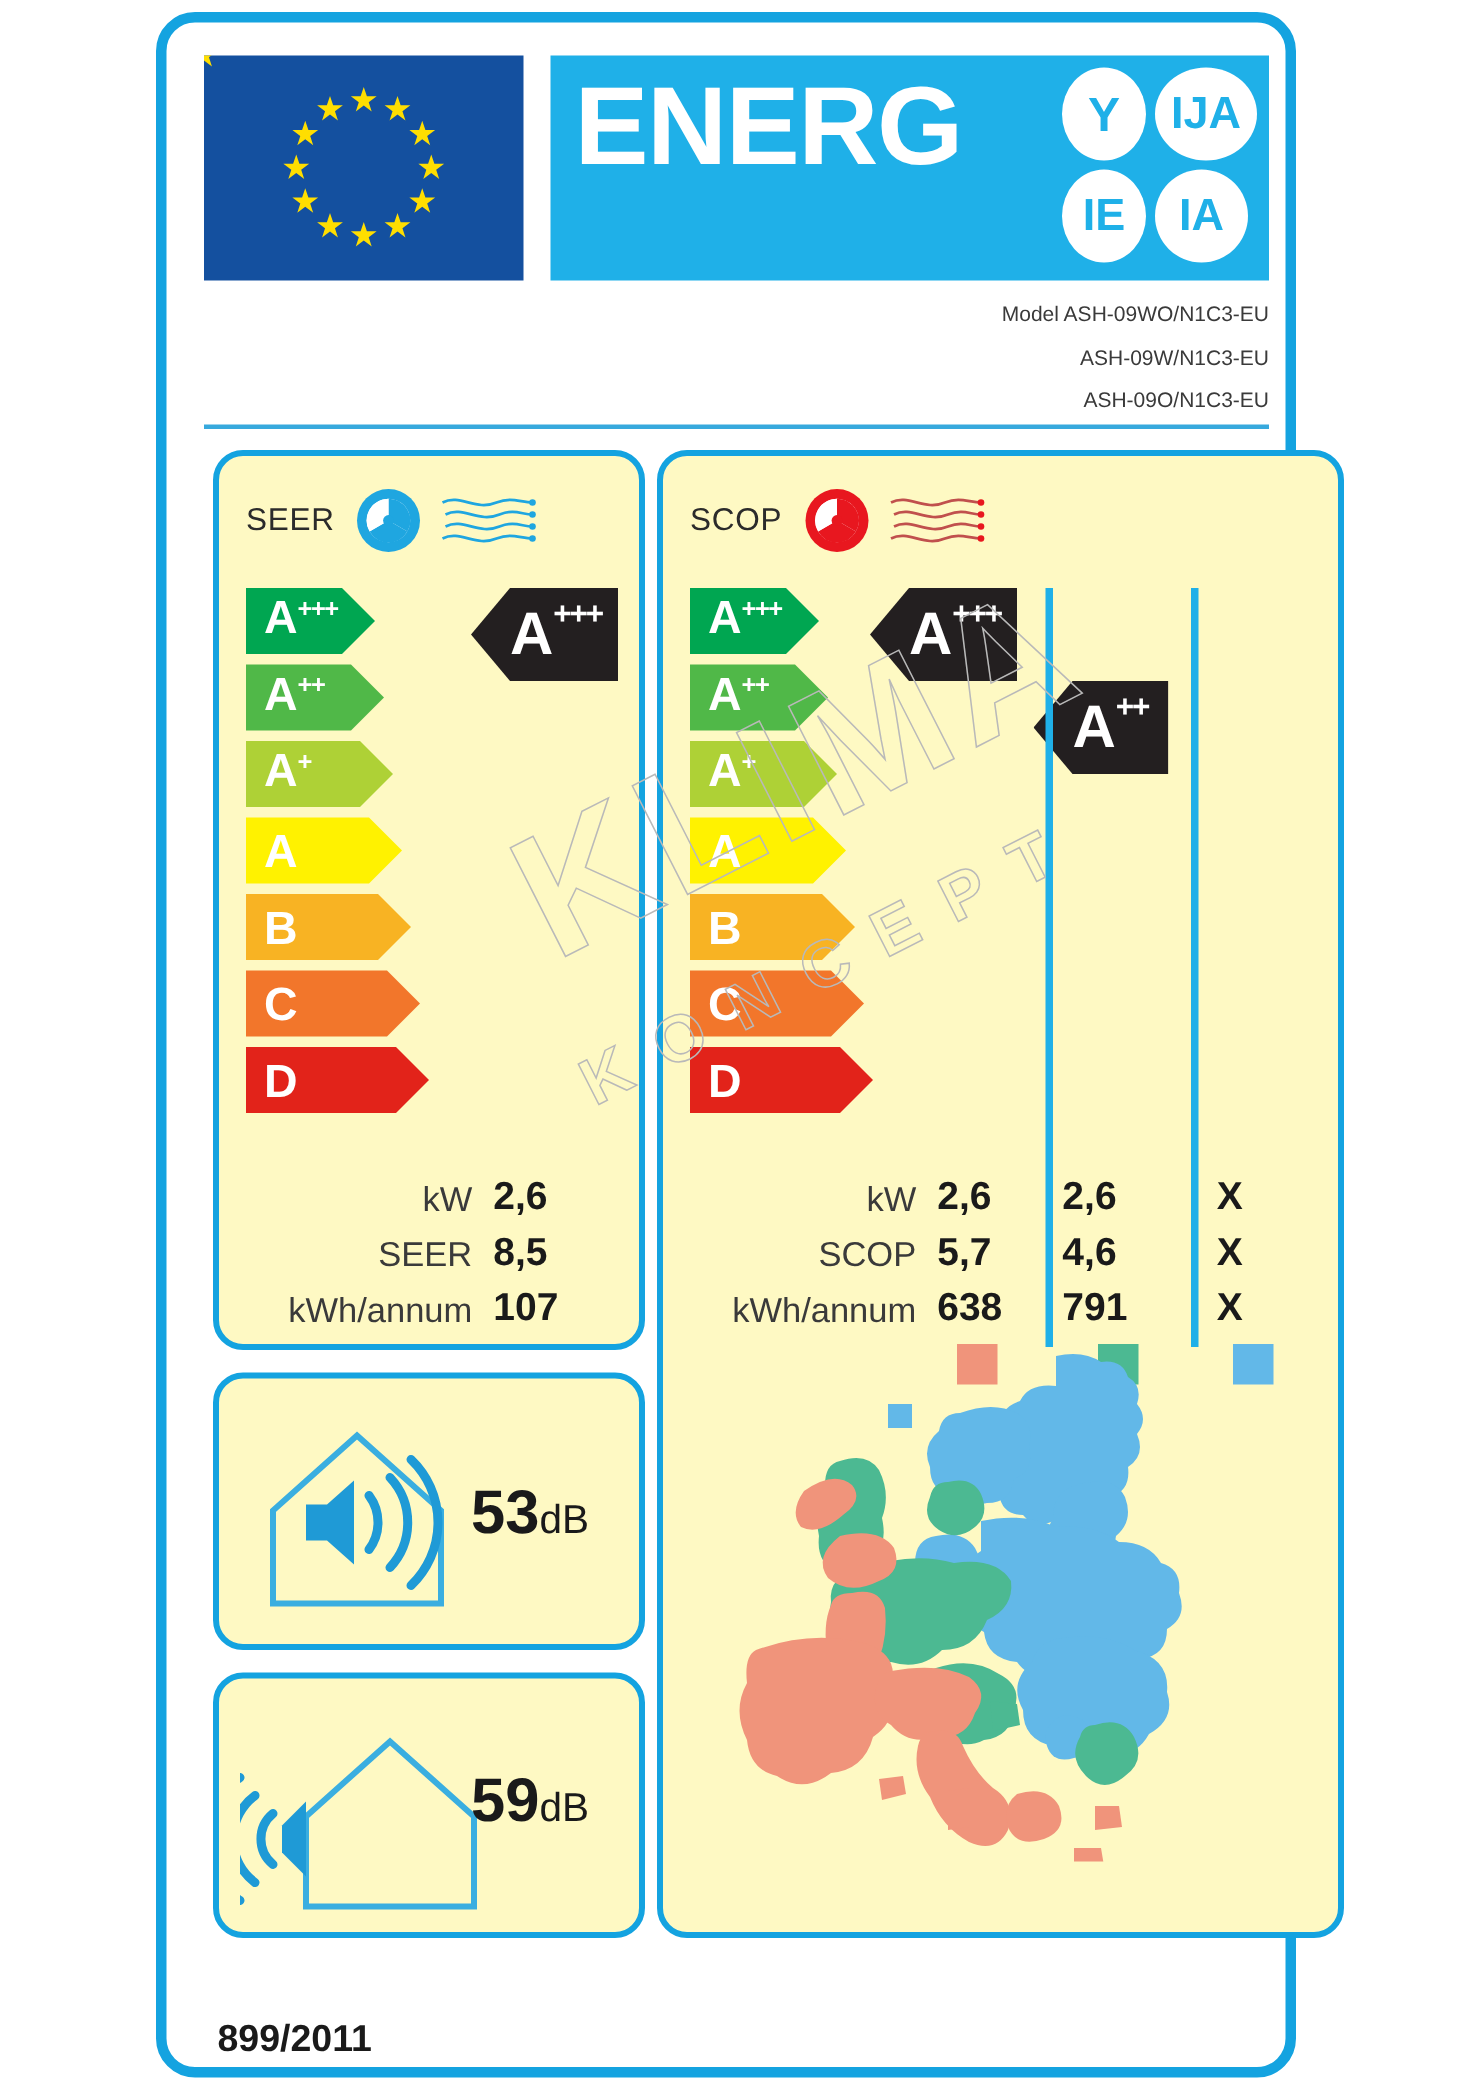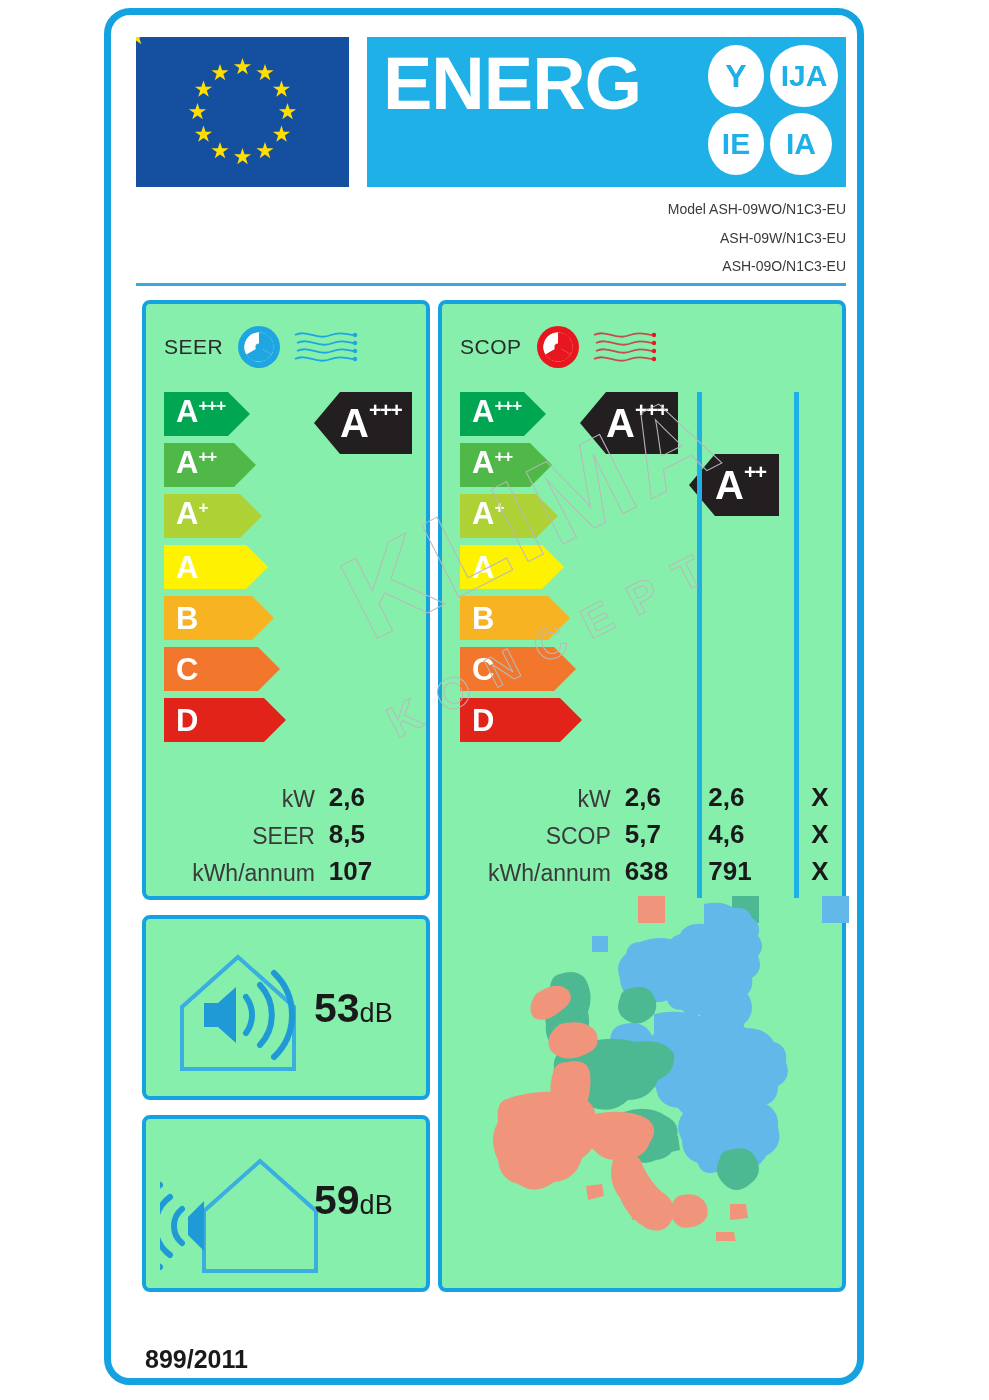--- a/index.html
+++ b/index.html
@@ -49,23 +49,23 @@
   
   .brand-row{position:absolute;left:25px;top:180px;width:710px;height:82px;}
   .brand{position:absolute;left:0;top:18px;display:flex;align-items:center;}
   .mijia-mark{width:26px;height:26px;margin-right:7px;}
   .brand-txt{font-weight:700;font-size:20px;color:#262626;letter-spacing:.4px;}
   .model-block{position:absolute;right:0;top:0;text-align:right;color:#3a3a3a;
      font-size:14px;line-height:28.5px;font-family:"Liberation Sans",sans-serif;}
   .hr-blue{position:absolute;left:25px;top:268px;width:710px;height:3px;background:#37a9dd;}
 
   
-  .panel{position:absolute;border:4px solid #14a3e0;border-radius:8px;box-sizing:border-box;background:#86efac;}
+  .panel{position:absolute;border:4px solid #14a3e0;border-radius:20px;box-sizing:border-box;background:#fef9c3;}
   .p-seer {left:31px; top:285px; width:288px; height:600px;}
-  .p-scop {left:327px;top:285px; width:408px; height:992px;}
+  .p-scop {left:327px;top:285px; width:458px; height:992px;}
   .p-noise1{left:31px; top:900px; width:288px; height:185px;}
   .p-noise2{left:31px; top:1100px;width:288px; height:177px;}
 
   .sec-head{position:absolute;left:18px;top:20px;display:flex;align-items:center;}
   .sec-label{font-size:21px;color:#2b2b2b;letter-spacing:.5px;margin-right:12px;font-family:"Liberation Sans",sans-serif;}
 
   
   .scale{position:absolute;}
   .s-left{left:18px;top:88px;}
   .s-right{left:18px;top:88px;}

